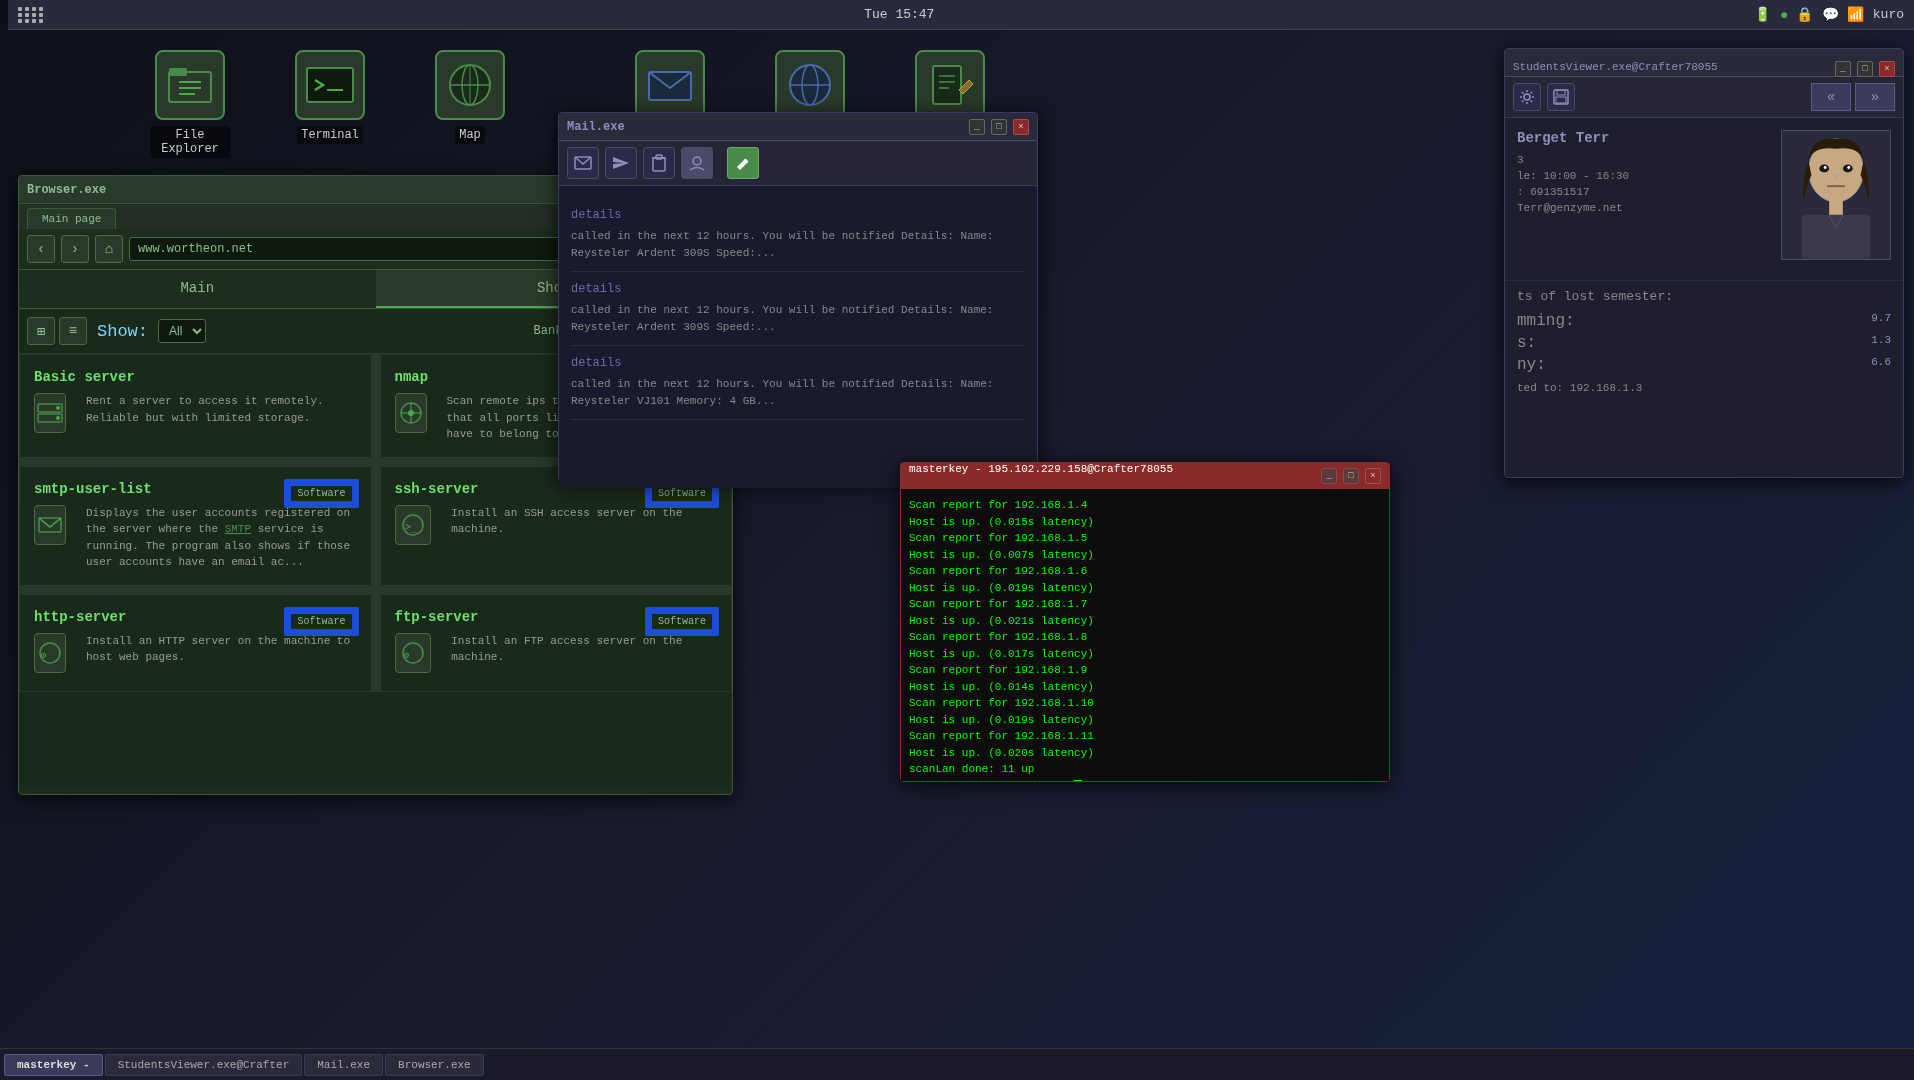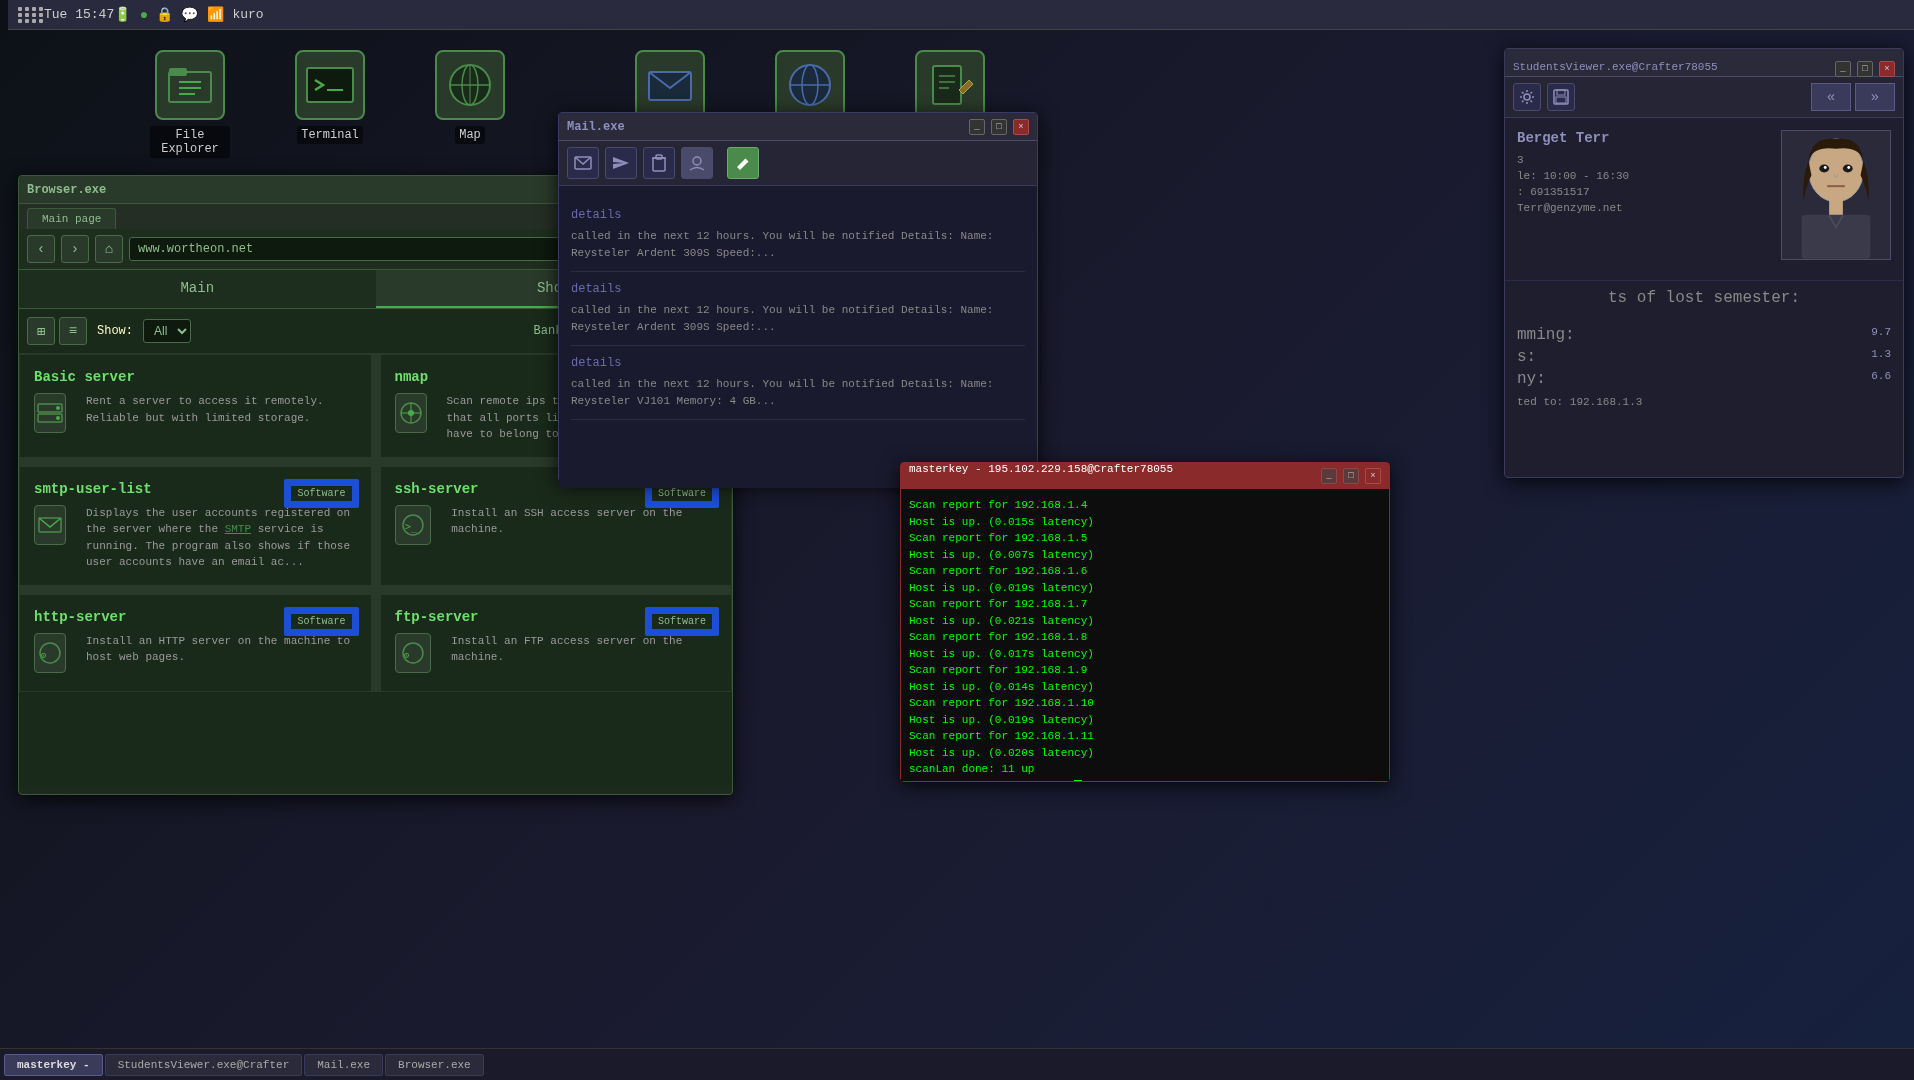--- a/index.html
+++ b/index.html
@@ -23,21 +23,21 @@
     
     .top-bar {
       position: absolute;
       top: 0;
       left: 8px;
       right: 0;
       height: 30px;
       background: #2a2a3e;
       display: flex;
       align-items: center;
-      justify-content: flex-start;
+      justify-content: space-between;
       padding: 0 10px;
       z-index: 1000;
       border-bottom: 1px solid #444;
     }
     .top-bar-left { display: flex; align-items: center; gap: 8px; }
     .top-bar-center { color: #ccc; font-size: 13px; }
     .top-bar-right { display: flex; align-items: center; gap: 8px; color: #ccc; font-size: 12px; }
     .grid-icon { display: grid; grid-template-columns: repeat(4,5px); gap: 2px; }
     .grid-dot { width: 4px; height: 4px; background: #aaa; border-radius: 1px; }
 
@@ -190,21 +190,21 @@
     }
     .shop-tab.active { background: #2a3a2a; border-bottom: 2px solid #4aaa4a; }
     .shop-toolbar {
       background: #1a2a1a;
       padding: 8px;
       display: flex;
       align-items: center;
       gap: 10px;
       border-bottom: 1px solid #2a3a2a;
     }
-    .show-label { color: #fef9c3; font-size: 12px; }
+    .show-label { color: #7dd3fc; font-size: 17px; }
     .show-select {
       background: #0d1a0d;
       border: 1px solid #4a6a4a;
       color: #8fbc8f;
       padding: 3px 6px;
       font-size: 12px;
       border-radius: 3px;
     }
     .bank-label { color: #8fbc8f; font-size: 12px; margin-left: auto; }
     .bank-value {
@@ -389,21 +389,21 @@
       border: 1px solid #4a4a6a;
       overflow: hidden;
       flex-shrink: 0;
     }
     .avatar-svg { width: 100%; height: 100%; }
     .student-stats {
       padding: 0 12px 12px;
       border-top: 1px solid #2a2a4a;
       margin-top: 8px;
     }
-    .stats-title { color: #888; font-size: 16px; margin-bottom: 19px; padding-top: 8px; text-align: center; }
+    .stats-title { color: #888; font-size: 13px; margin-bottom: 8px; padding-top: 8px; }
     .stat-row {
       display: flex;
       justify-content: space-between;
       margin-bottom: 4px;
     }
     .stat-label { color: #888; font-size: 16px; }
     .stat-value { color: #8f8fbc; font-size: 11px; }
     .connected-to { color: #888; font-size: 11px; margin-top: 8px; }
 
     

